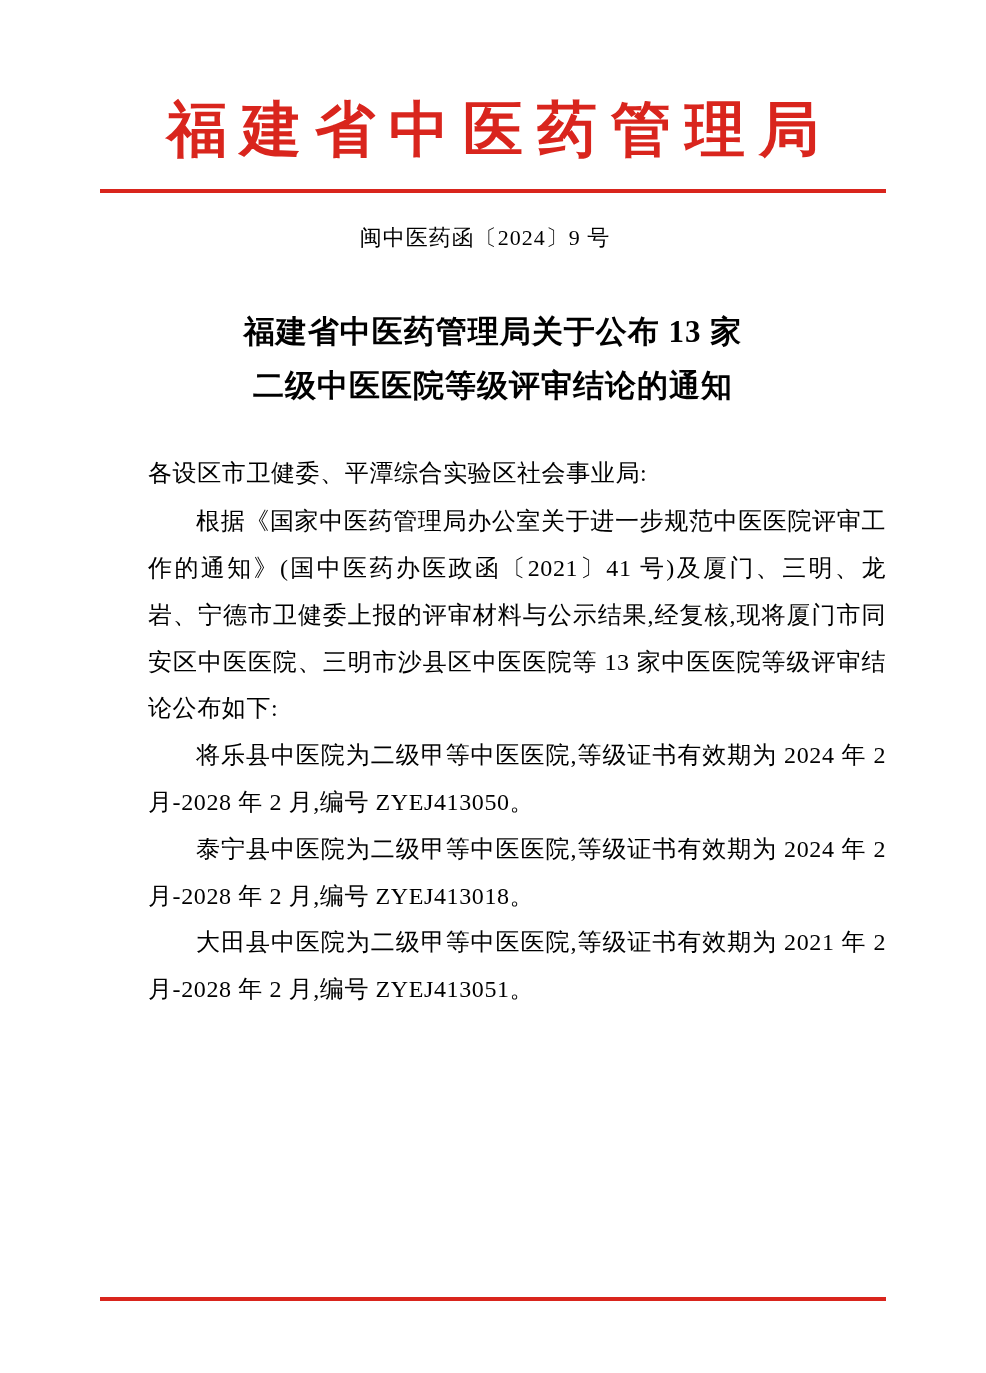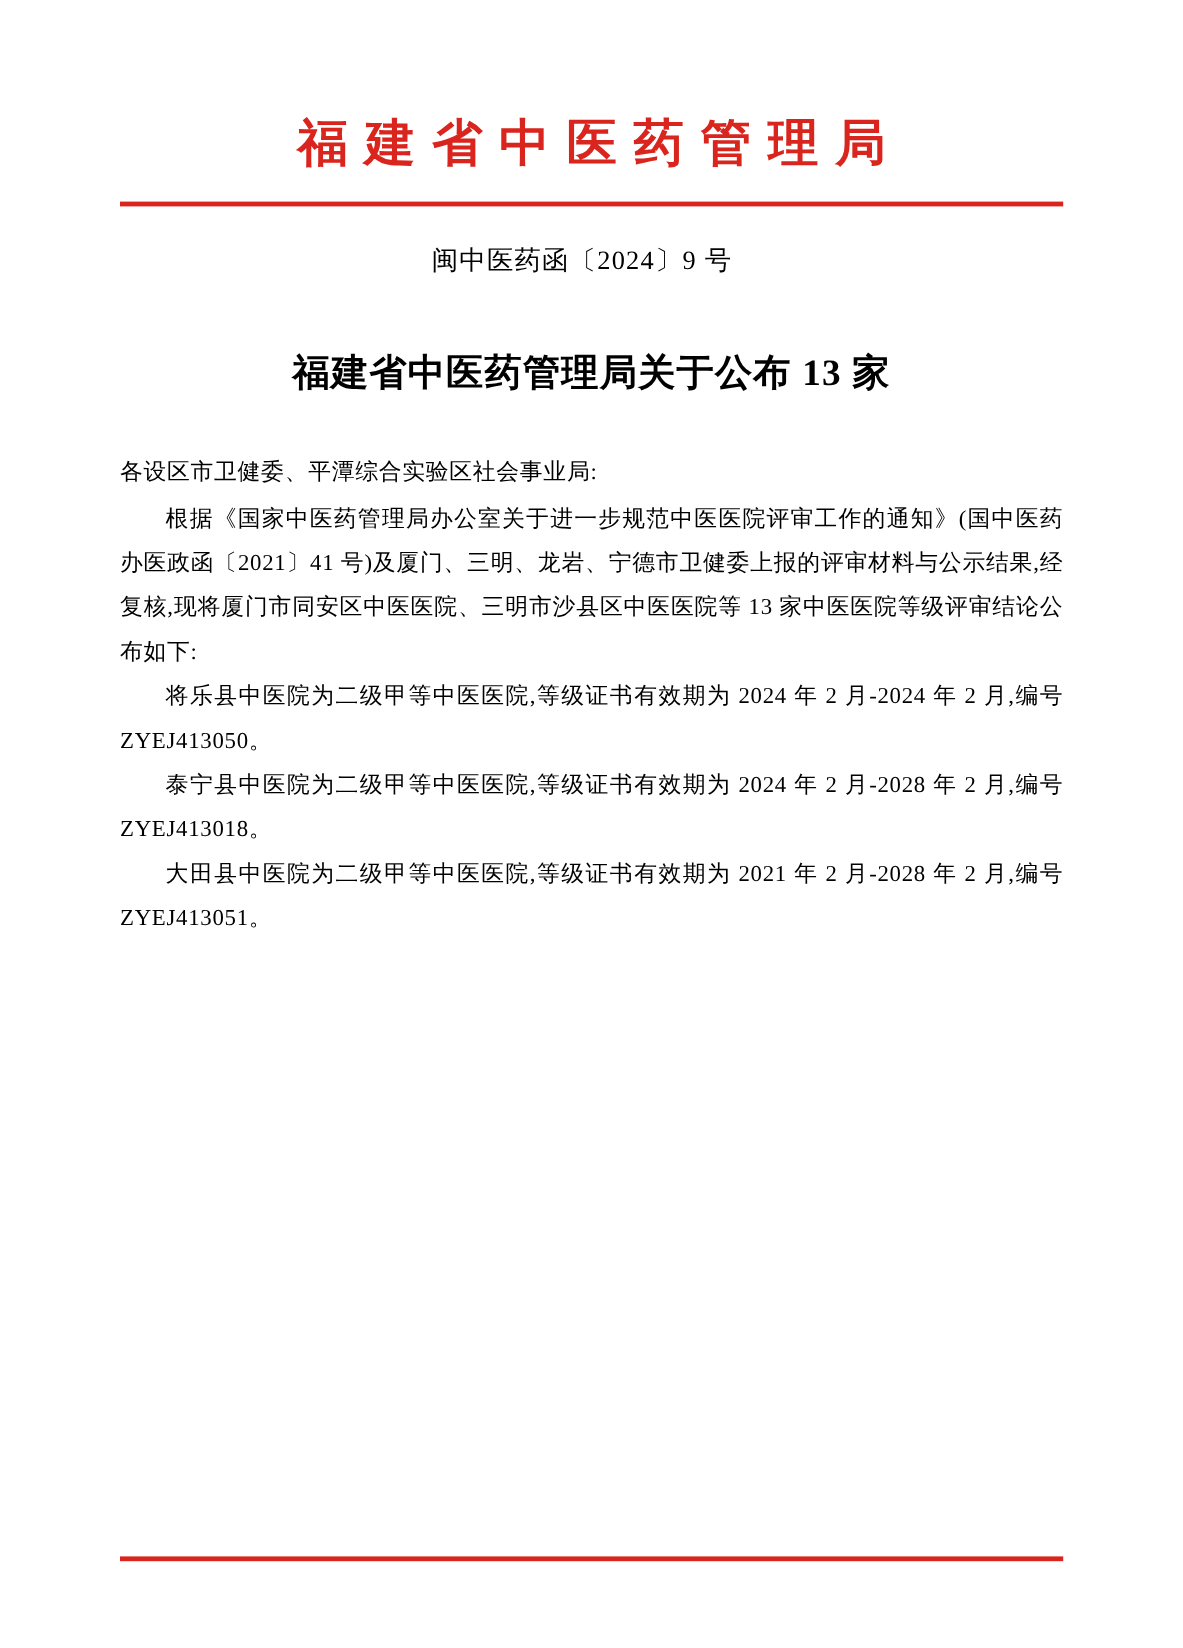--- a/index.html
+++ b/index.html
@@ -23,21 +23,21 @@
     padding: 0 100px;
   }
   .masthead {
     text-align: center;
     padding-top: 96px;
   }
   .masthead-title {
     color: #d9251d;
     font-family: "Liberation Serif", "DejaVu Serif", serif;
     font-weight: bold;
-    font-size: 42px;
+    font-size: 60px;
     letter-spacing: 14px;
     line-height: 1.15;
     white-space: nowrap;
     text-indent: 14px;
   }
   .masthead-rule {
     margin-top: 24px;
     height: 4px;
     background: #d9251d;
   }
@@ -55,24 +55,25 @@
     font-size: 31px;
     line-height: 1.75;
     letter-spacing: 1px;
   }
   .doc-title .line {
     display: block;
     font-family: Liberation Serif, serif;
   }
   .body-text {
     margin-top: 36px;
-    font-size: 19px;
+    font-size: 24px;
     line-height: 1.95;
     letter-spacing: 0.6px;
     text-align: justify;
+    margin-left: 48px;
   }
   .salutation {
     margin: 0 0 2px 0;
   }
   .para {
     margin: 0;
     text-indent: 2em;
   }
   .footer-rule {
     position: absolute;
@@ -91,25 +92,26 @@
   <div class="masthead">
     <div class="masthead-title">福建省中医药管理局</div>
   </div>
 
   <div class="masthead-rule"></div>
 
   <div class="doc-number">闽中医药函〔2024〕9 号</div>
 
   <div class="doc-title">
     <span class="line">福建省中医药管理局关于公布 13 家</span>
+    <span class="line">二级中医医院等级评审结论的通知</span>
   </div>
 
   <div class="body-text">
     <p class="salutation">各设区市卫健委、平潭综合实验区社会事业局:</p>
     <p class="para">根据《国家中医药管理局办公室关于进一步规范中医医院评审工作的通知》(国中医药办医政函〔2021〕41 号)及厦门、三明、龙岩、宁德市卫健委上报的评审材料与公示结果,经复核,现将厦门市同安区中医医院、三明市沙县区中医医院等 13 家中医医院等级评审结论公布如下:</p>
-    <p class="para">将乐县中医院为二级甲等中医医院,等级证书有效期为 2024 年 2 月-2024 年 2 月,编号 ZYEJ413050。</p>
+    <p class="para">将乐县中医院为二级甲等中医医院,等级证书有效期为 2024 年 2 月-2028 年 2 月,编号 ZYEJ413050。</p>
     <p class="para">泰宁县中医院为二级甲等中医医院,等级证书有效期为 2024 年 2 月-2028 年 2 月,编号 ZYEJ413018。</p>
     <p class="para">大田县中医院为二级甲等中医医院,等级证书有效期为 2021 年 2 月-2028 年 2 月,编号 ZYEJ413051。</p>
   </div>
 
   <div class="footer-rule"></div>
 
 </div>
 
 </body></html>

